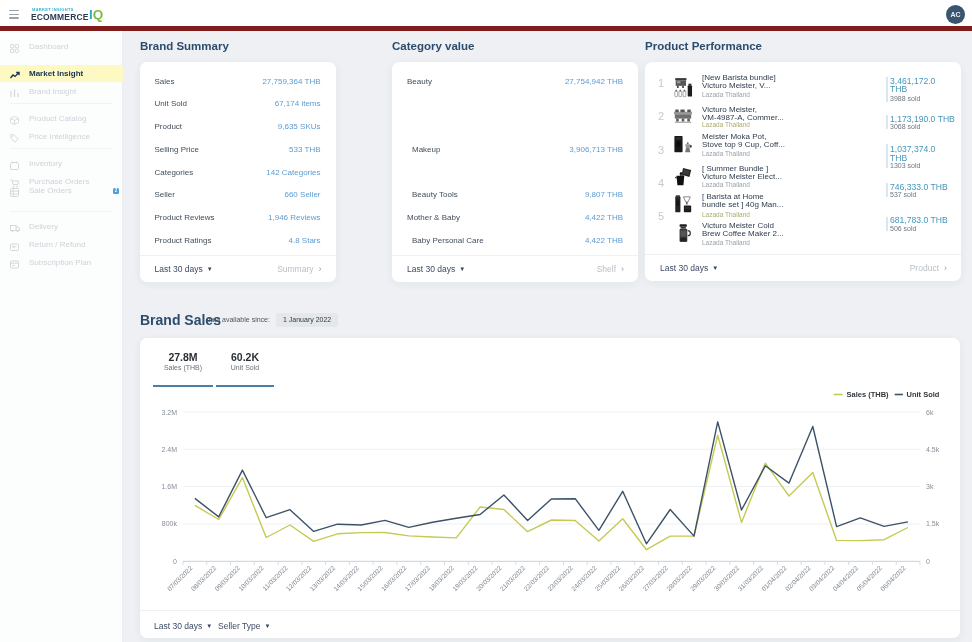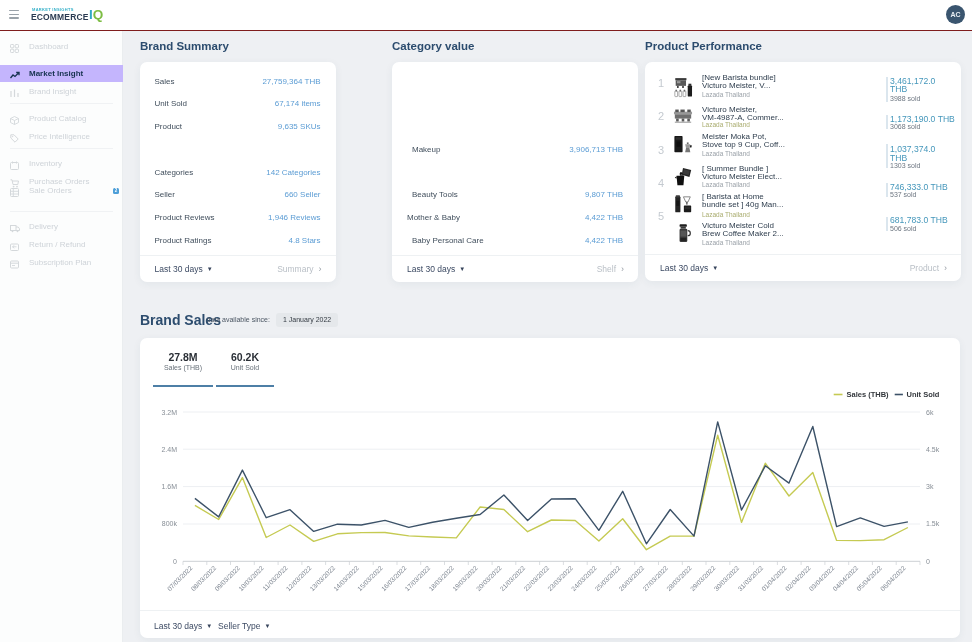--- a/index.html
+++ b/index.html
@@ -1,36 +1,36 @@
 <!DOCTYPE html>
 <html><head>
 <meta charset="utf-8">
 <style>
 * { margin:0; padding:0; box-sizing:border-box; }
 html,body { width:972px; height:642px; }
 body { position:relative; font-family:"Liberation Sans", sans-serif; background:#eef0f3; overflow:hidden; }
 .abs { position:absolute; }
 
 
-.topbar { position:absolute; left:0; top:0; width:972px; height:31px; background:#ffffff; border-bottom:1px solid #7f1d1d; z-index:5; }
+.topbar { position:absolute; left:0; top:0; width:972px; height:31px; background:#ffffff; border-bottom:5px solid #7f1d1d; z-index:5; }
 .burger { position:absolute; left:9px; top:10px; width:10px; height:9px; }
 .burger div { height:1.4px; background:#9aa2a9; margin-bottom:2.2px; border-radius:1px; }
 .logo-mi { position:absolute; left:32px; top:6.5px; font-size:4px; font-weight:bold; color:#35b0c9; letter-spacing:0.3px; }
 .logo-ec { position:absolute; left:31px; top:11.5px; font-size:8.5px; font-weight:bold; color:#2b3b52; letter-spacing:0.15px; }
 .logo-iq { position:absolute; left:89px; top:7px; font-size:13.5px; font-weight:bold; letter-spacing:0px; }
 .logo-iq .i { color:#2fa9c6; }
 .logo-iq .q { color:#7dbd44; }
 .avatar { position:absolute; left:946px; top:5px; width:19px; height:19px; border-radius:50%; background:#3a556f; color:#e8eef3; font-size:7px; font-weight:bold; text-align:center; line-height:19px; }
 
 
 .sidebar { position:absolute; left:0; top:31px; width:123px; height:611px; background:#fcfdfd; border-right:1px solid #eaedef; }
 .mi { position:absolute; left:0; width:123px; height:17px; font-size:8px; color:#ced3d8; line-height:17px; }
 .mi .txt { position:absolute; left:29px; top:0; }
 .mi .ic { position:absolute; left:10px; top:4px; width:9px; height:9px; }
-.mi.active { background:#c4b5fd; color:#16324f; font-weight:bold; }
+.mi.active { background:#fef9c3; color:#16324f; font-weight:bold; }
 .sdiv { position:absolute; left:10px; width:103px; border-top:1px solid #f0f2f4; }
 .badge { position:absolute; left:113px; top:5.5px; width:6px; height:6px; background:#4d9fd8; border-radius:1.5px; color:#fff; font-size:4.5px; line-height:6px; text-align:center; font-weight:bold; }
 
 
 .sec-title { position:absolute; top:40px; font-size:11.5px; font-weight:bold; color:#2c4c6e; }
 
 
 .card { position:absolute; background:#ffffff; border-radius:7px; box-shadow:0 2px 8px rgba(40,60,80,0.06); }
 .row { position:absolute; left:15px; right:15px; height:13px; line-height:13px; font-size:8px; }
 .row .lbl { float:left; color:#404e5c; }
@@ -183,20 +183,24 @@
       <span class="val">27,759,364 THB</span>
     </div>
   <div class="row" style="top:35.3px;">
       <span class="lbl">Unit Sold</span>
       <span class="val">67,174 items</span>
     </div>
   <div class="row" style="top:58.1px;">
       <span class="lbl">Product</span>
       <span class="val">9,635 SKUs</span>
     </div>
+  <div class="row" style="top:80.9px;">
+      <span class="lbl">Selling Price</span>
+      <span class="val">533 THB</span>
+    </div>
   <div class="row" style="top:103.6px;">
       <span class="lbl">Categories</span>
       <span class="val">142 Categories</span>
     </div>
   <div class="row" style="top:126.4px;">
       <span class="lbl">Seller</span>
       <span class="val">660 Seller</span>
     </div>
   <div class="row" style="top:149.2px;">
       <span class="lbl">Product Reviews</span>
@@ -205,20 +209,24 @@
   <div class="row" style="top:172px;">
       <span class="lbl">Product Ratings</span>
       <span class="val">4.8 Stars</span>
     </div>
   <div class="cfoot">
       <span class="left">Last 30 days<span class="caret">▼</span></span>
       <span class="right">Summary<span class="chev">›</span></span>
     </div>
 </div>
 <div class="card" id="card2" style="left:392px; top:62px; width:246px; height:220px;">
+  <div class="row" style="top:12.5px;">
+      <span class="lbl">Beauty</span>
+      <span class="val">27,754,942 THB</span>
+    </div>
   <div class="row" style="top:80.9px;">
       <span class="lbl" style="margin-left:5px;">Makeup</span>
       <span class="val">3,906,713 THB</span>
     </div>
   <div class="row" style="top:126.4px;">
       <span class="lbl" style="margin-left:5px;">Beauty Tools</span>
       <span class="val">9,807 THB</span>
     </div>
   <div class="row" style="top:149.2px;">
       <span class="lbl">Mother &amp; Baby</span>

